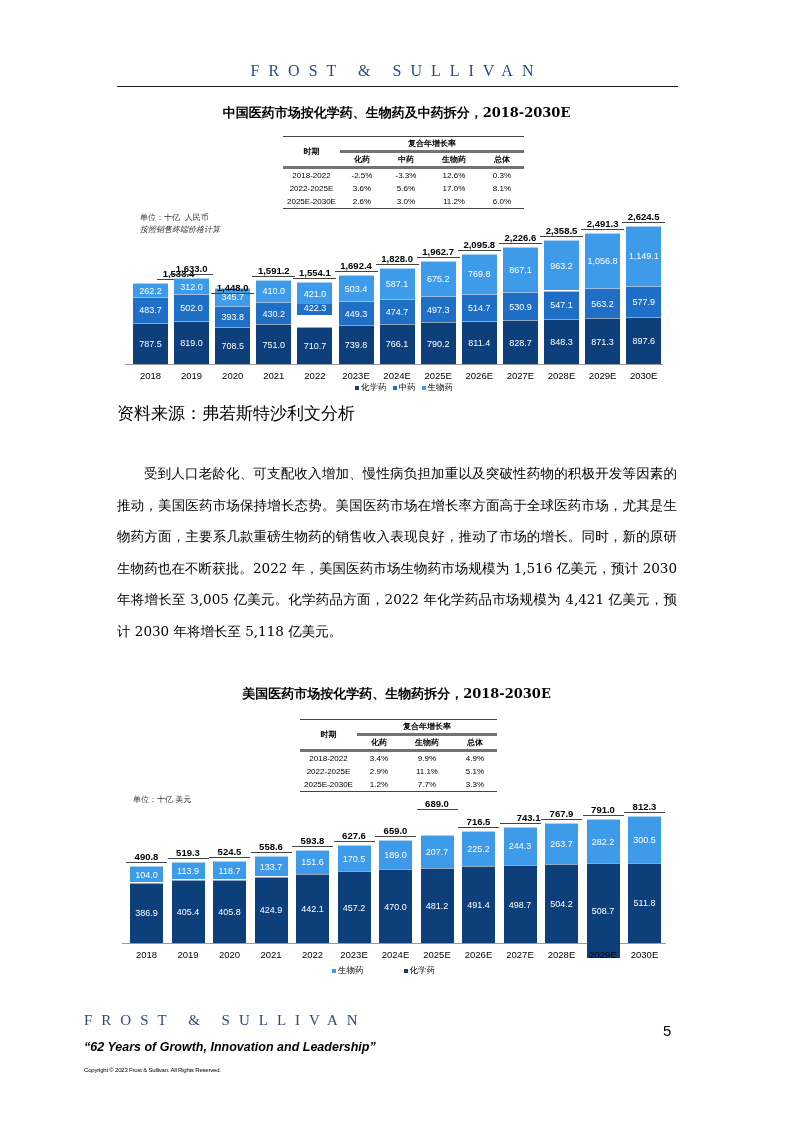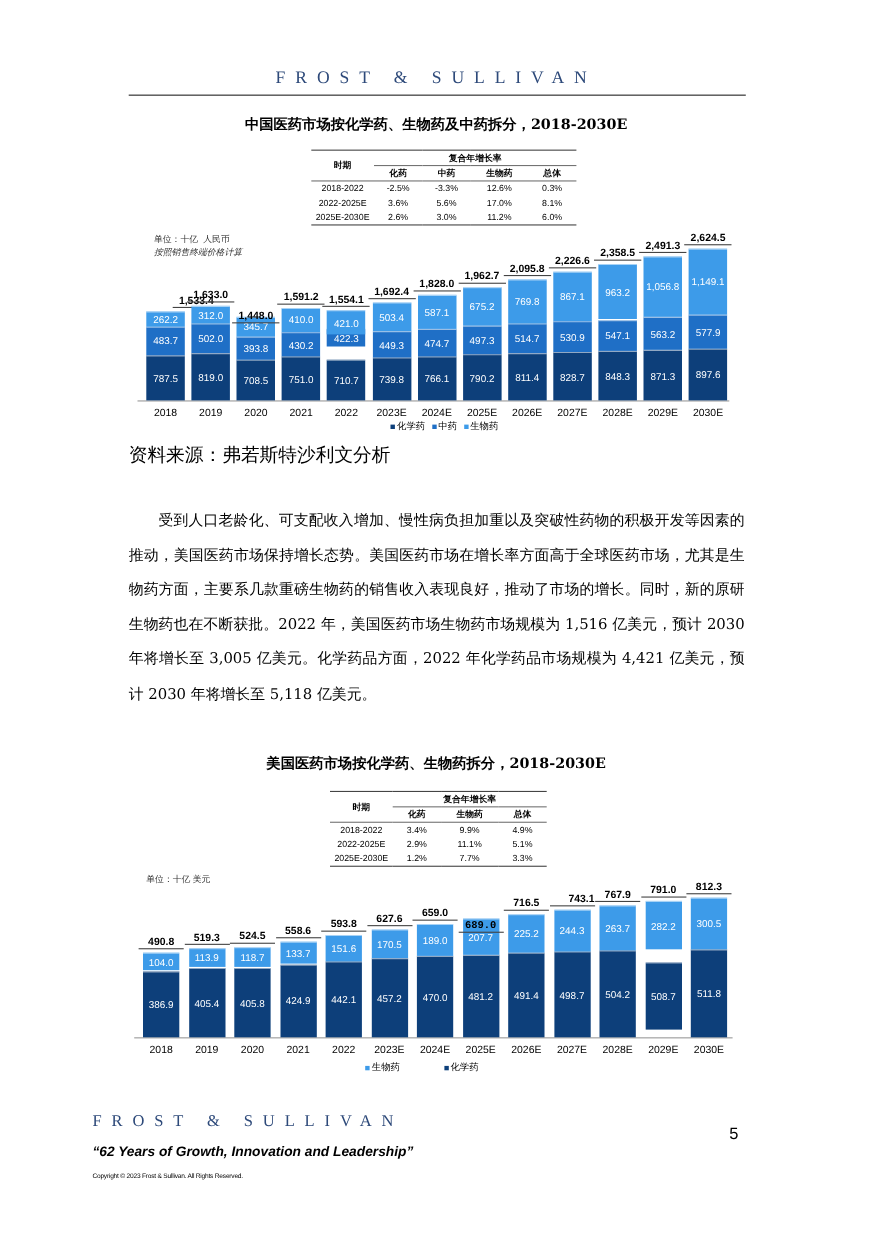--- a/index.html
+++ b/index.html
@@ -8,21 +8,21 @@
   .brand { position: absolute; font-family: "Liberation Serif", "DejaVu Serif", serif;
            color: #2e4a7a; letter-spacing: 9px; white-space: nowrap; }
   .brand-top { left: 0; width: 793px; text-align: center; top: 62px; font-size: 16px; }
   .hr-top { position: absolute; left: 117px; width: 561px; top: 86px; height: 1px; background: #222; }
   .chart-title { position: absolute; left: 0; width: 793px; text-align: center;
                  font-family: "DejaVu Serif", "Liberation Serif", serif; font-weight: bold; font-size: 13px; }
   .cagr { position: absolute; border-collapse: collapse; font-family: "Liberation Sans", sans-serif; font-size: 8px; }
   .cagr th, .cagr td { text-align: center; padding: 0 4px; height: 13px; white-space: nowrap; }
   .cagr th { font-weight: bold; }
   .cagr .top { border-top: 1.2px solid #444; }
-  .cagr .mid { border-bottom: 1px solid #737373; }
+  .cagr .mid { border-bottom: 3px solid #737373; }
   .cagr .bot { border-bottom: 1.2px solid #444; }
   .unit { position: absolute; font-family: "Liberation Sans", sans-serif; font-size: 8px; color: #333; }
   .unit.it { font-style: italic; }
   .chart { position: absolute; }
   .bar { position: absolute; }
   .seg { position: absolute; left: 0; right: 0; color: #fff; font-family: "Liberation Sans", sans-serif;
          font-size: 9px; display: flex; align-items: center; justify-content: center;
          border-top: 1px solid rgba(255,255,255,0.55); box-sizing: border-box; }
   .total { position: absolute; font-family: "Liberation Sans", sans-serif; font-weight: bold; font-size: 9.5px;
            text-align: center; border-bottom: 1px solid #444; line-height: 11px; white-space: nowrap; }
@@ -279,42 +279,42 @@
     <div class="bar" style="left:379px; width:33px; top:0; height:0;">
       <div class="seg" style="top:869.4px; height:73.6px; background:#0d3f7a;">470.0</div>
       <div class="seg" style="top:839.9px; height:29.6px; background:#3d9be9;">189.0</div>
     </div>
     <div class="total" style="left:375px; width:41px; top:824.9px;">659.0</div>
     <div class="xlab" style="left:371px; width:49px; top:949px;">2024E</div>
     <div class="bar" style="left:420.5px; width:33px; top:0; height:0;">
       <div class="seg" style="top:867.7px; height:75.3px; background:#0d3f7a;">481.2</div>
       <div class="seg" style="top:835.2px; height:32.5px; background:#3d9be9;">207.7</div>
     </div>
-    <div class="total" style="left:416.5px; width:41px; top:836px;font-family:Liberation Mono, monospace;">689.0</div>
+    <div class="total" style="left:416.5px; width:41px; top:798px;">689.0</div>
     <div class="xlab" style="left:412.5px; width:49px; top:949px;">2025E</div>
     <div class="bar" style="left:462px; width:33px; top:0; height:0;">
       <div class="seg" style="top:866.1px; height:76.9px; background:#0d3f7a;">491.4</div>
       <div class="seg" style="top:830.9px; height:35.2px; background:#3d9be9;">225.2</div>
     </div>
     <div class="total" style="left:458px; width:41px; top:815.9px;">716.5</div>
     <div class="xlab" style="left:454px; width:49px; top:949px;">2026E</div>
     <div class="bar" style="left:503.5px; width:33px; top:0; height:0;">
       <div class="seg" style="top:865.0px; height:78.0px; background:#0d3f7a;">498.7</div>
       <div class="seg" style="top:826.7px; height:38.2px; background:#3d9be9;">244.3</div>
     </div>
     <div class="total" style="left:499.5px; width:41px; top:811.7px;text-align:right;">743.1</div>
     <div class="xlab" style="left:495.5px; width:49px; top:949px;">2027E</div>
     <div class="bar" style="left:545px; width:33px; top:0; height:0;">
       <div class="seg" style="top:864.1px; height:78.9px; background:#0d3f7a;">504.2</div>
       <div class="seg" style="top:822.8px; height:41.3px; background:#3d9be9;">263.7</div>
     </div>
     <div class="total" style="left:541px; width:41px; top:807.8px;">767.9</div>
     <div class="xlab" style="left:537px; width:49px; top:949px;">2028E</div>
     <div class="bar" style="left:586.5px; width:33px; top:0; height:0;">
-      <div class="seg" style="top:863.4px; height:61px; background:#0d3f7a;margin-top:12px;">508.7</div>
+      <div class="seg" style="top:863.4px; height:95px; background:#0d3f7a;">508.7</div>
       <div class="seg" style="top:819.2px; height:44.2px; background:#3d9be9;">282.2</div>
     </div>
     <div class="total" style="left:582.5px; width:41px; top:804.2px;">791.0</div>
     <div class="xlab" style="left:578.5px; width:49px; top:949px;">2029E</div>
     <div class="bar" style="left:628px; width:33px; top:0; height:0;">
       <div class="seg" style="top:862.9px; height:80.1px; background:#0d3f7a;">511.8</div>
       <div class="seg" style="top:815.9px; height:47.0px; background:#3d9be9;">300.5</div>
     </div>
     <div class="total" style="left:624px; width:41px; top:800.9px;">812.3</div>
     <div class="xlab" style="left:620px; width:49px; top:949px;">2030E</div>

